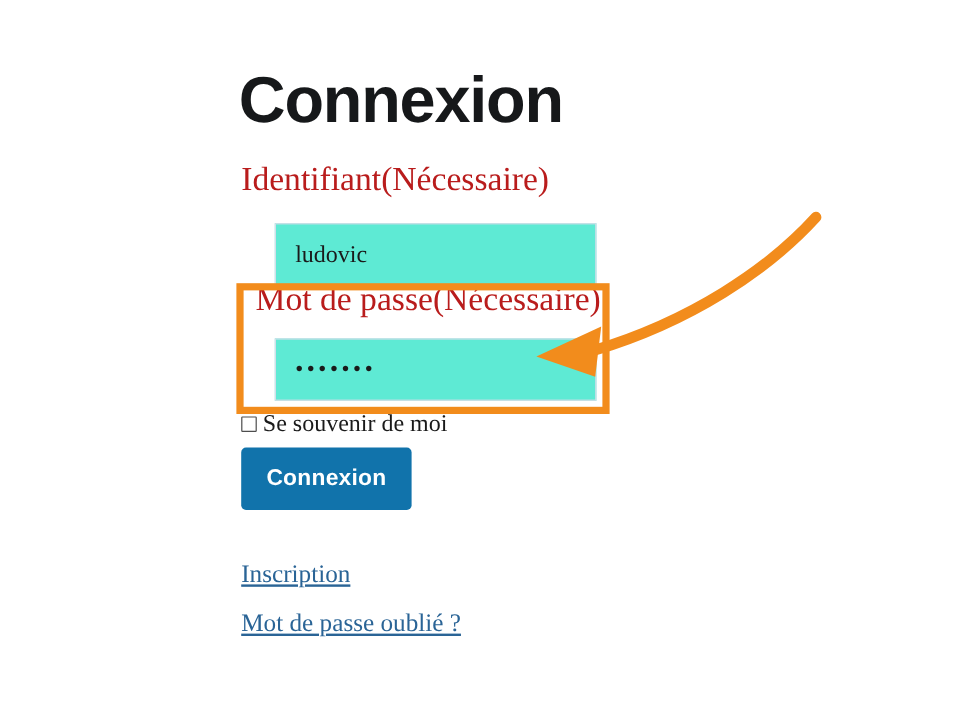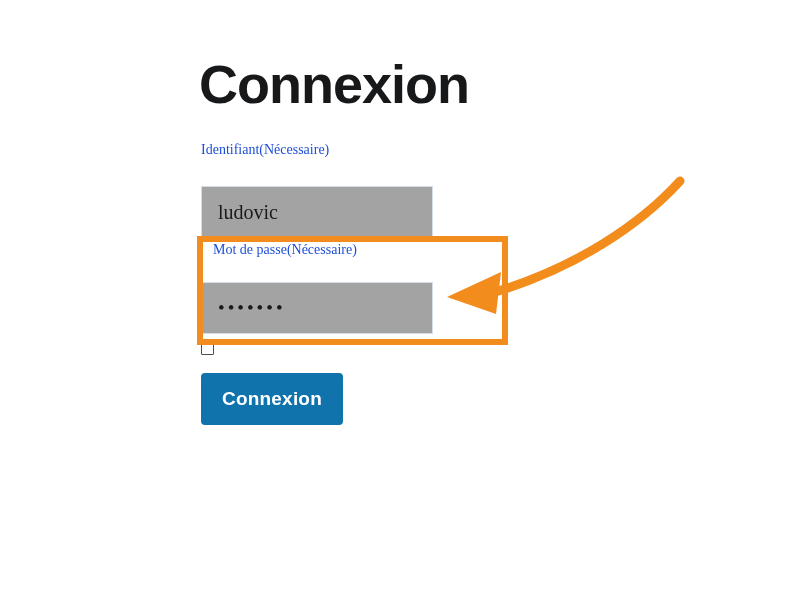--- a/index.html
+++ b/index.html
@@ -37,39 +37,40 @@
 
   
   #login-form {
     position: absolute;
     left: 201px;
     top: 138px;
     width: 420px;
   }
   .field-label {
     font-family: "Liberation Serif", serif;
-    font-size: 14px;
+    font-size: 28px;
     line-height: 24px;
-    color: #1d4ed8;
+    color: #b91c1c;
     white-space: nowrap;
   }
   .text-input {
     display: block;
     box-sizing: border-box;
-    width: 232px;
+    width: 268px;
     height: 52px;
     margin-top: 9px;
     padding: 0 16px;
-    background: #a3a3a3;
+    background: #5eead4;
     border: 1px solid #d5dde9;
     border-radius: 0;
     font-family: "Liberation Serif", serif;
     font-size: 20px;
     color: #1a1a1a;
     outline: none;
+    margin-left: 28px;
   }
   .text-input::placeholder { color: #8d99a8; }
 
   #username-label { position: absolute; left: 0; top: 0; }
   #username-input { position: absolute; left: 0; top: 39px; }
 
   #password-label { position: absolute; left: 0; top: 100px; margin-left: 12px; }
   #password-input {
     position: absolute;
     left: 0;
@@ -179,25 +180,28 @@
   <div id="login-form">
 
     <label id="username-label" class="field-label" for="username-input">Identifiant(Nécessaire)</label>
     <input id="username-input" class="text-input" type="text" value="ludovic" style="">
 
     <label id="password-label" class="field-label" for="password-input">Mot de passe(Nécessaire)</label>
     <input id="password-input" class="text-input" type="text" readonly="" value="•••••••" style="">
 
     <div id="remember-row">
       <input id="remember-checkbox" type="checkbox" style="">
+      <label id="remember-label" for="remember-checkbox">Se souvenir de moi</label>
     </div>
 
     <button id="submit-button" type="submit">Connexion</button>
 
     <div id="links">
+      <a id="link-register" class="page-link" href="#">Inscription</a>
+      <a id="link-forgot" class="page-link" href="#">Mot de passe oublié ?</a>
     </div>
 
   </div>
 
   <div id="annotation-layer">
     <div id="annotation-box"></div>
     <svg id="annotation-arrow" width="800" height="600" viewBox="0 0 800 600">
       <path d="M 680 181 C 640 225, 575 268, 495 292" fill="none" stroke="#f28c1c" stroke-width="9" stroke-linecap="round"></path>
       <path d="M 447 297 L 501 272 L 496 314 Z" fill="#f28c1c"></path>
     </svg>

